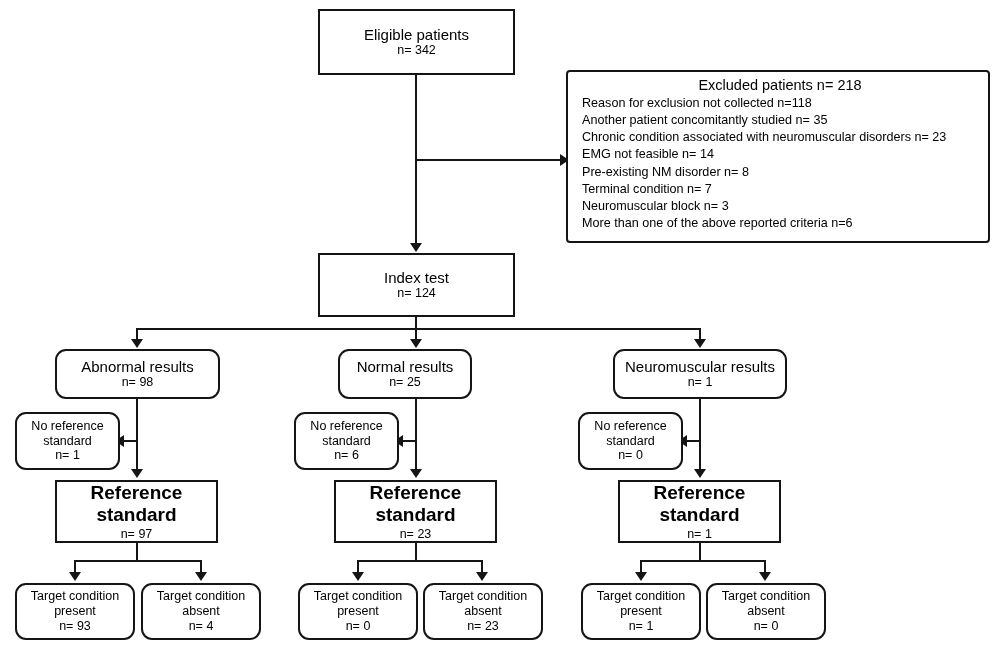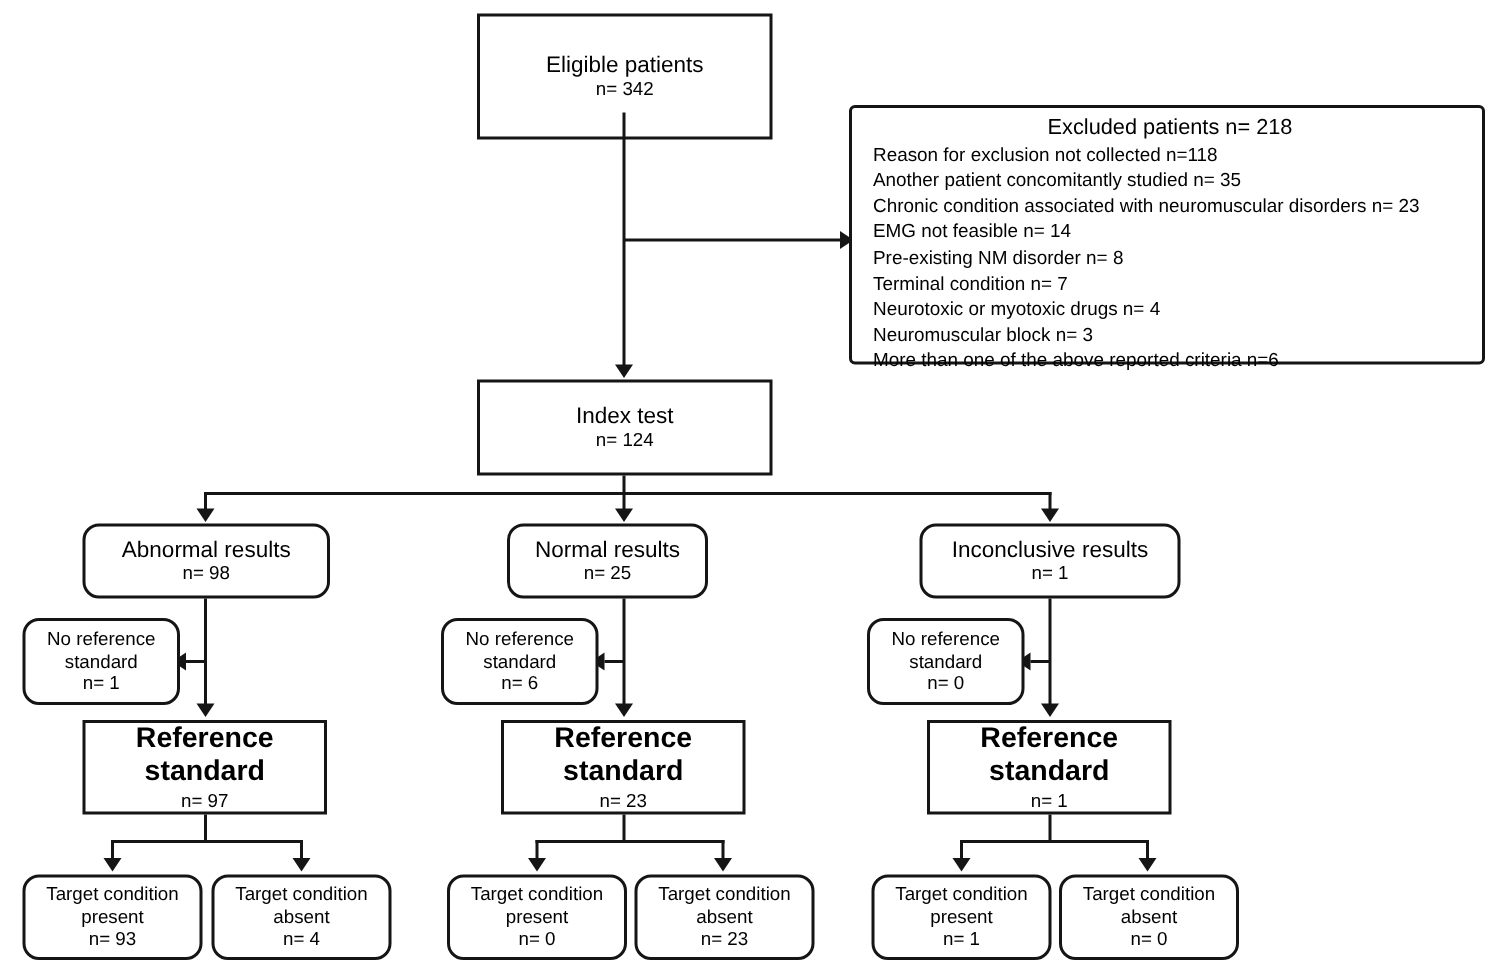--- a/index.html
+++ b/index.html
@@ -84,41 +84,40 @@
     border-top:6px solid transparent;
     border-bottom:6px solid transparent;
     border-right:9px solid #151515;
   }
 </style>
 </head>
 <body>
 
 <div id="canvas">
 
-  <div class="node" id="n-eligible" style="left:318px;top:9px;width:197px;height:84px;">
+  <div class="node" id="n-eligible" style="left:318px;top:9px;width:197px;height:66px;">
     <div class="title">Eligible patients</div>
     <div class="sub">n= 342</div>
   </div>
 
   <div class="ln vln" style="left:415px;top:75px;height:174px;"></div>
   <div class="arrow-down" style="left:410px;top:243px;"></div>
 
   <div class="ln hln" style="left:416px;top:159px;width:147px;"></div>
   <div class="arrow-right" style="left:560px;top:154px;"></div>
 
   <div id="excluded" style="left:566px;top:70px;width:424px;height:173px;">
     <div class="exc-head">Excluded patients n= 218</div>
     <ul>
       <li>Reason for exclusion not collected  n=118</li>
       <li>Another patient concomitantly studied n= 35</li>
       <li>Chronic condition associated with neuromuscular disorders n= 23</li>
       <li>EMG not feasible n= 14</li>
       <li>Pre-existing NM disorder n= 8</li>
       <li>Terminal  condition n= 7</li>
-      <li>Neurotoxic or myotoxic drugs n= 4</li>
       <li>Neuromuscular block n= 3</li>
       <li>More than one of the above reported criteria n=6</li>
     </ul>
   </div>
 
   <div class="node" id="n-index" style="left:318px;top:253px;width:197px;height:64px;">
     <div class="title">Index test</div>
     <div class="sub">n= 124</div>
   </div>
 
@@ -133,21 +132,21 @@
 
   <div class="node round" style="left:55px;top:349px;width:165px;height:50px;">
     <div class="title">Abnormal results</div>
     <div class="sub">n= 98</div>
   </div>
   <div class="node round" style="left:338px;top:349px;width:134px;height:50px;">
     <div class="title">Normal results</div>
     <div class="sub">n= 25</div>
   </div>
   <div class="node round" style="left:613px;top:349px;width:174px;height:50px;">
-    <div class="title">Inconclusive results</div>
+    <div class="title">Neuromuscular results</div>
     <div class="sub">n= 1</div>
   </div>
 
   <div class="ln vln" style="left:136px;top:399px;height:72px;"></div>
   <div class="arrow-down" style="left:131px;top:469px;"></div>
   <div class="ln hln" style="left:124px;top:440px;width:13px;"></div>
   <div class="arrow-left" style="left:115px;top:435px;"></div>
 
   <div class="node round small" style="left:15px;top:412px;width:105px;height:58px;">
     <div class="title">No reference</div>

